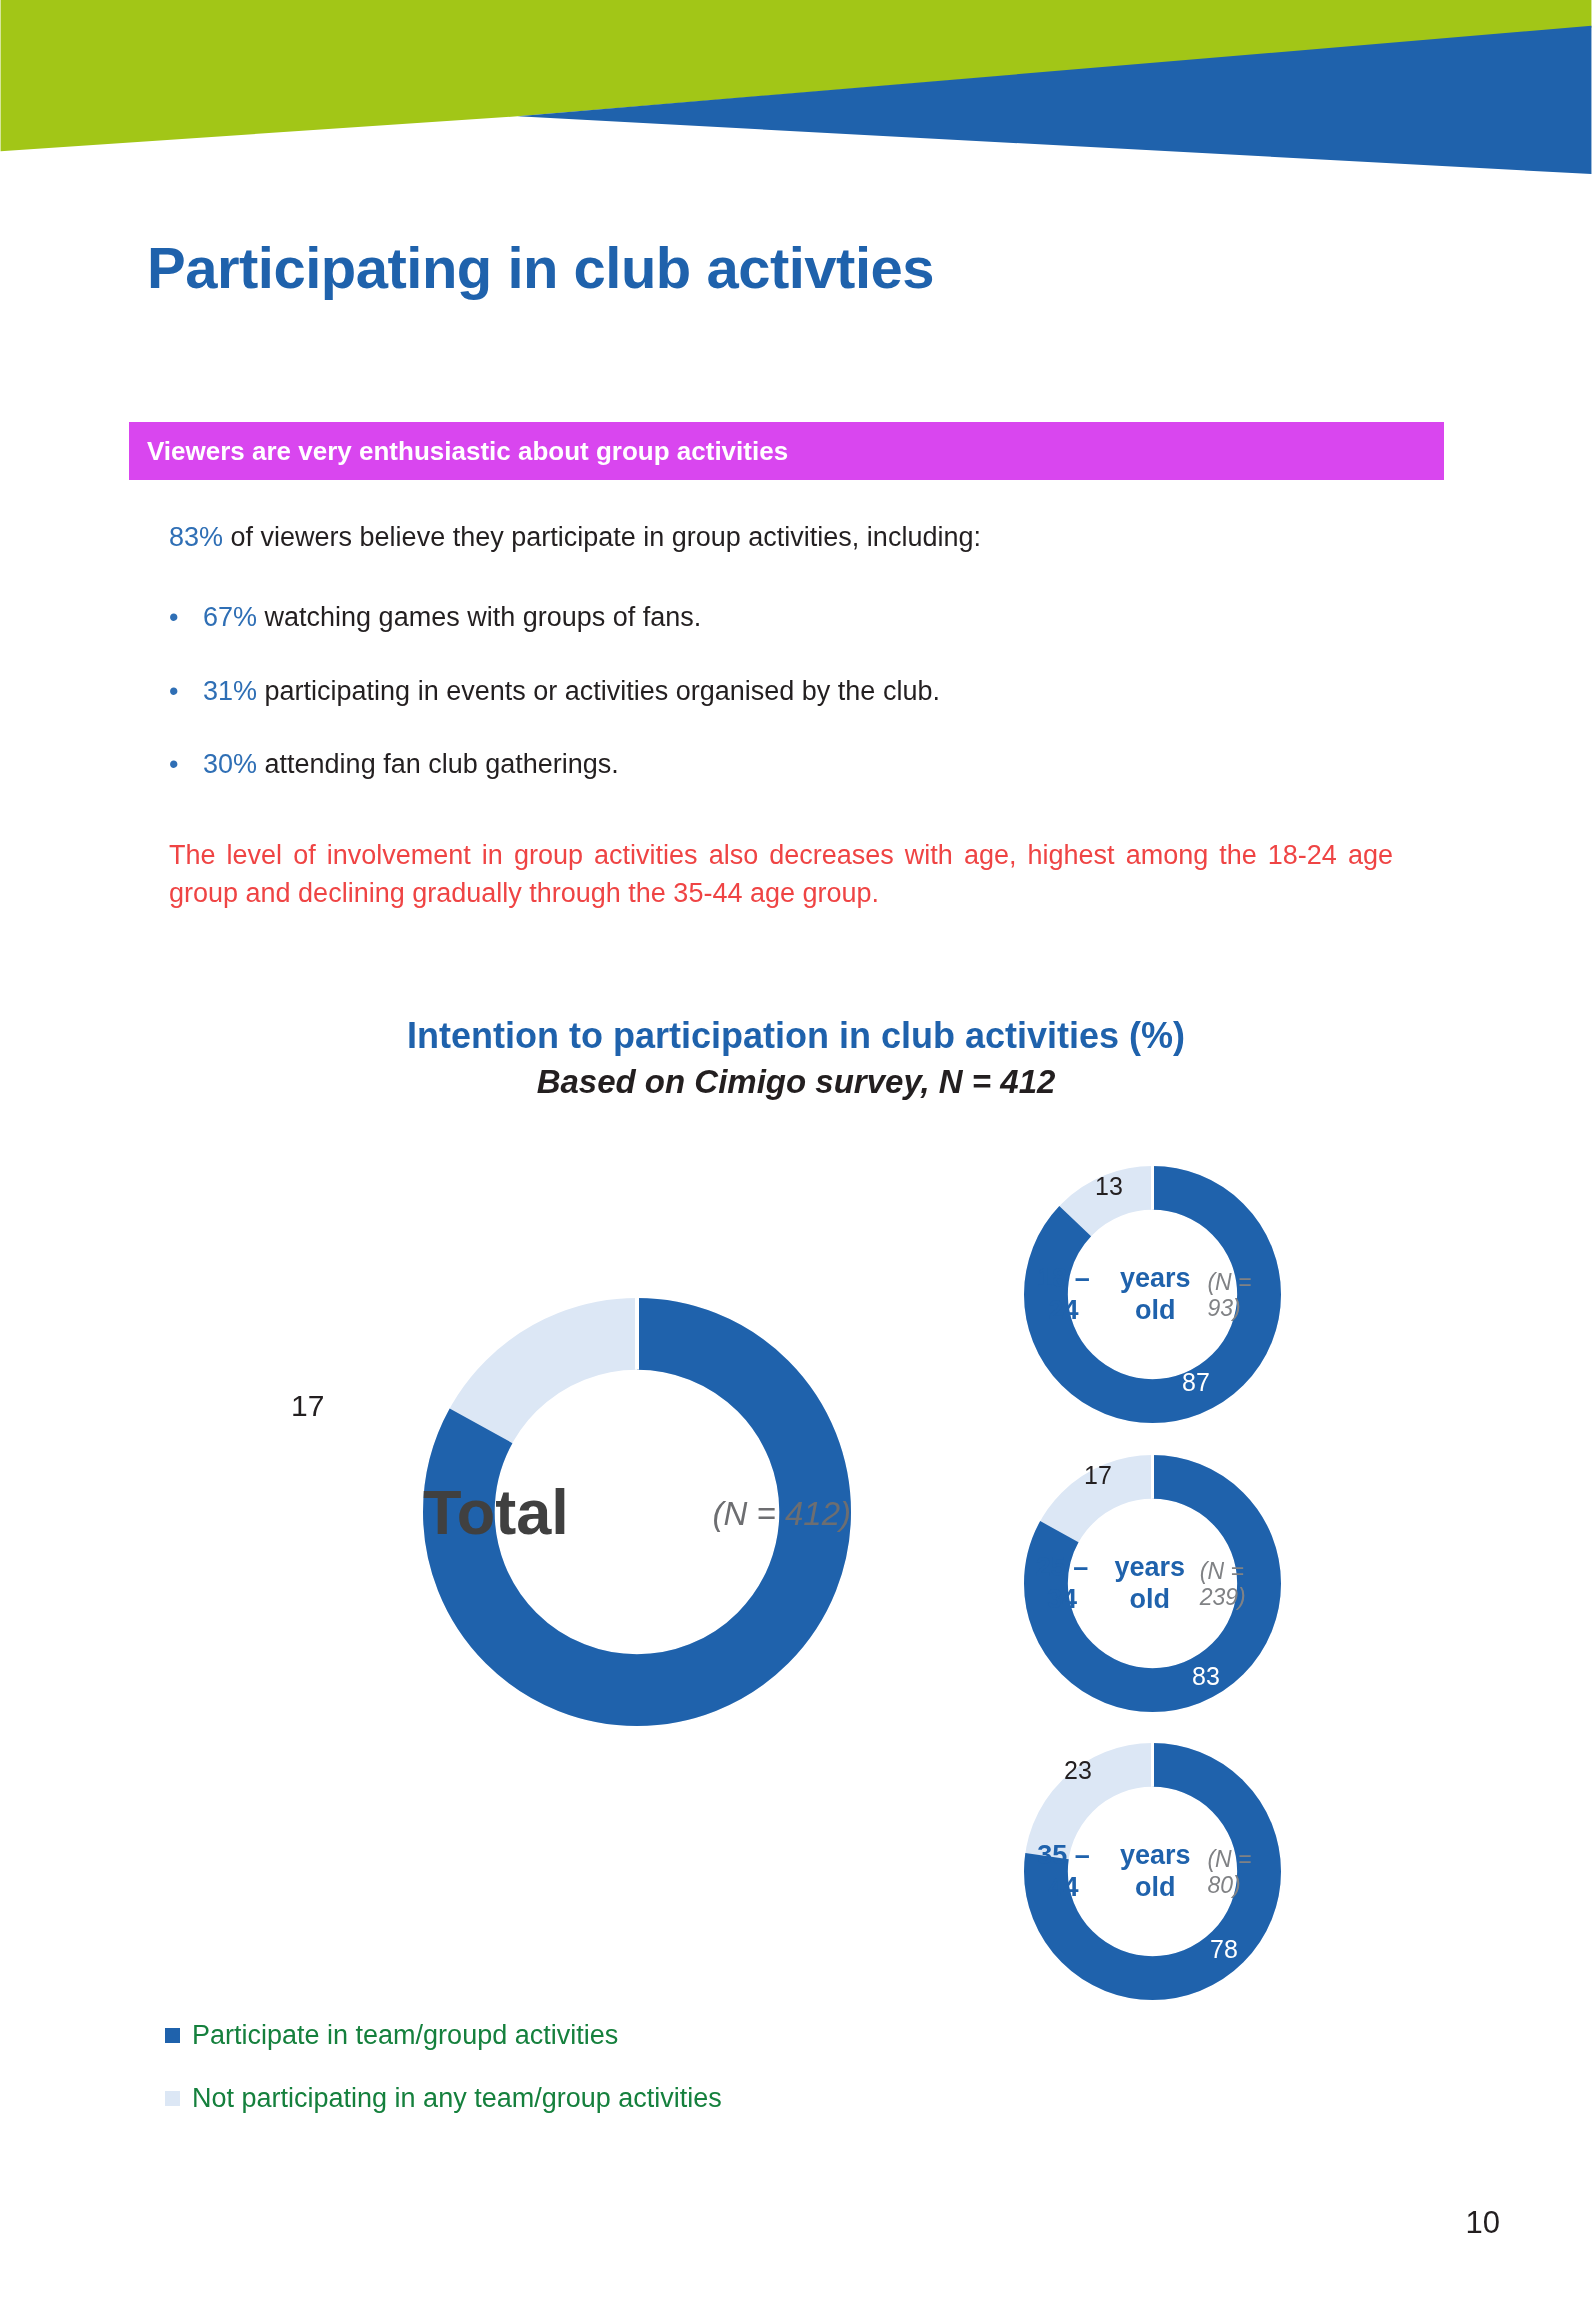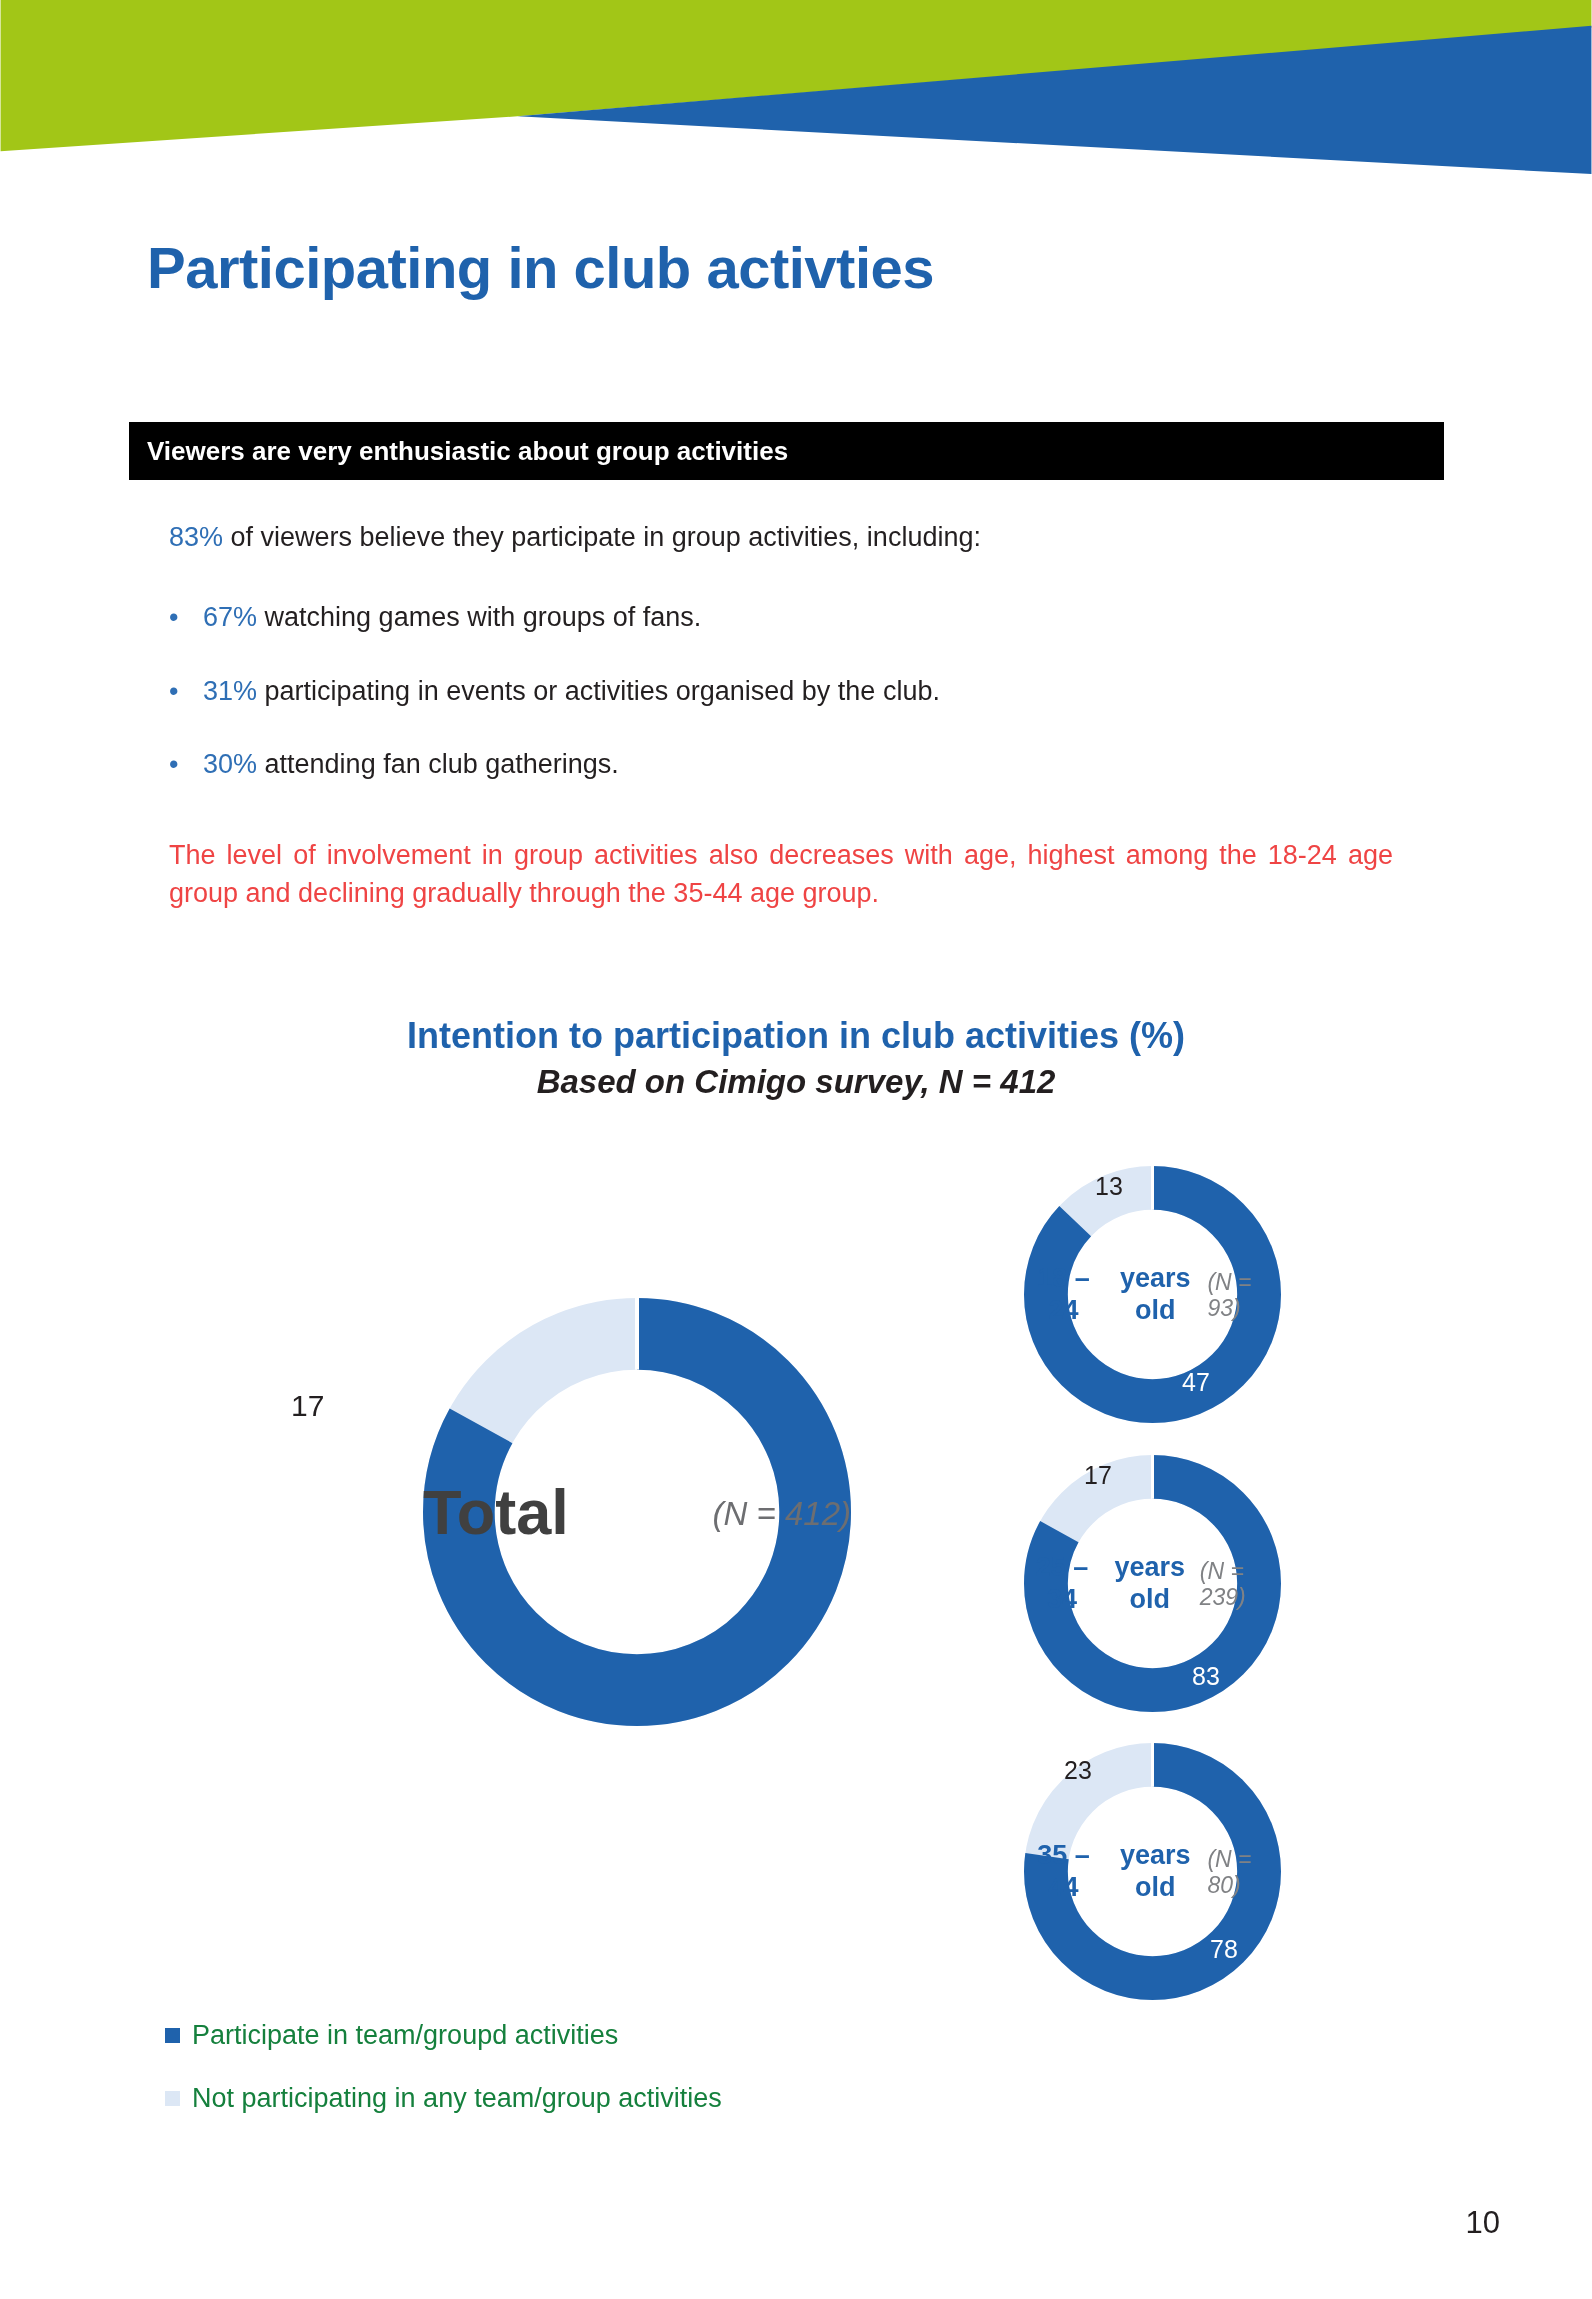--- a/index.html
+++ b/index.html
@@ -19,21 +19,21 @@
   #page-title{
     position:absolute;left:147px;top:234px;
     font-size:58px;font-weight:bold;color:#1F62AC;
     letter-spacing:-0.5px;white-space:nowrap;
   }
 
   
   #banner{
     position:absolute;left:129px;top:422px;
     width:1315px;height:58px;
-    background:#000000;
+    background:#d946ef;
     display:flex;align-items:center;
   }
   #banner-label{
     color:#ffffff;font-size:26px;font-weight:bold;
     margin-left:18px;white-space:nowrap;
   }
 
   
   .body-block{position:absolute;left:135px;width:1313px;margin-left:34px;}
   .lead{
@@ -176,21 +176,21 @@
     <circle cx="129" cy="129" r="107" fill="none" stroke="#1F62AC" stroke-width="44" stroke-dasharray="584.90 87.40" stroke-dashoffset="0" transform="rotate(-90 129 129)"></circle>
     <line x1="129" y1="0" x2="129" y2="44" stroke="#ffffff" stroke-width="3"></line>
   </svg>
   <div class="donut-center">
     <div class="center-title-sm">18 – 24</div>
     <div class="center-title-sm">years old</div>
     <div class="center-sub-sm">(N = 93)</div>
   </div>
 </div>
 <div class="dlabel small" style="left:1095px;top:1172px;">13</div>
-<div class="dlabel small light" style="left:1182px;top:1368px;">47</div>
+<div class="dlabel small light" style="left:1182px;top:1368px;">87</div>
 
 <div class="donut" id="donut-25-34" style="left:1024px;top:1455px;width:257px;height:257px;">
   <svg width="257" height="257" viewBox="0 0 258 258">
     <circle cx="129" cy="129" r="107" fill="none" stroke="#DCE7F5" stroke-width="44"></circle>
     <circle cx="129" cy="129" r="107" fill="none" stroke="#1F62AC" stroke-width="44" stroke-dasharray="558.01 114.29" stroke-dashoffset="0" transform="rotate(-90 129 129)"></circle>
     <line x1="129" y1="0" x2="129" y2="44" stroke="#ffffff" stroke-width="3"></line>
   </svg>
   <div class="donut-center">
     <div class="center-title-sm">25 – 34</div>
     <div class="center-title-sm">years old</div>

